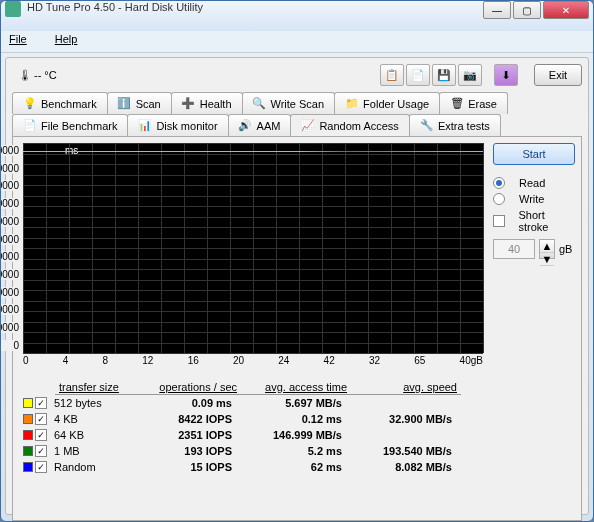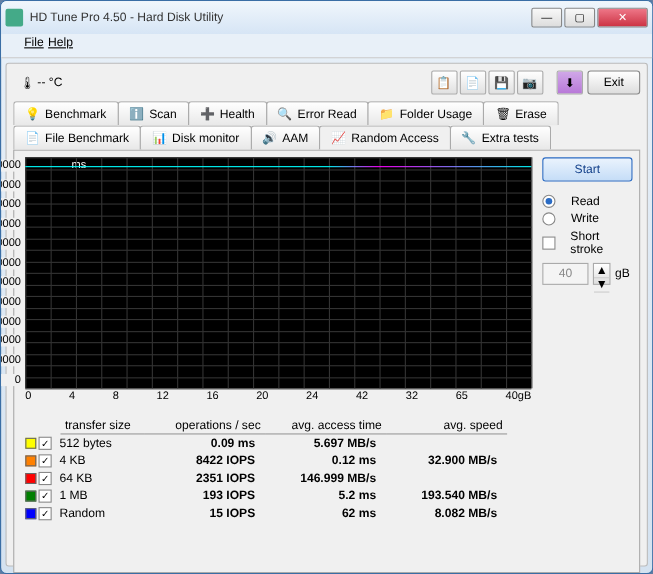--- a/index.html
+++ b/index.html
@@ -1,55 +1,55 @@
 <!DOCTYPE html>
 <html><head>
 <meta charset="utf-8">
 <style>
 *{box-sizing:border-box;margin:0;padding:0;font-family:"Segoe UI",Tahoma,sans-serif;font-size:11px}
 body{background:#6b8bb5;padding:0}
 .window{width:594px;height:522px;background:linear-gradient(#e8f0f8,#d4e2f0);border:1px solid #3a6ea5;border-radius:6px;overflow:hidden;box-shadow:0 0 8px rgba(0,0,0,.3)}
-.titlebar{height:30px;background:linear-gradient(#f0f6fc,#d6e5f5);display:flex;align-items:center;padding:0 4px}
+.titlebar{height:30px;background:linear-gradient(#f0f6fc,#d6e5f5);display:flex;align-items:flex-start;padding:0 4px}
 .titlebar .icon{width:16px;height:16px;background:#4a8;margin-right:6px;border-radius:2px}
 .titlebar .title{flex:1;color:#333}
 .winbtns{display:flex;gap:2px}
 .winbtn{width:28px;height:18px;border:1px solid #888;border-radius:2px;background:linear-gradient(#f8f8f8,#ddd);display:flex;align-items:center;justify-content:center;font-size:10px}
 .winbtn.close{background:linear-gradient(#e78,#c34);color:#fff;width:46px}
-.menubar{height:22px;background:#e8f0f8;padding:2px 21px;display:flex;gap:4px;border-bottom:1px solid #ccc}
+.menubar{height:22px;background:#e8f0f8;padding:2px 8px;display:flex;gap:28px;border-bottom:1px solid #ccc}
 .menubar span{text-decoration:underline;cursor:default}
 .content{background:#f0f0f0;margin:4px;border:1px solid #bbb;border-radius:3px;padding:6px;height:458px}
 .toprow{display:flex;align-items:center;gap:4px;margin-bottom:6px}
 .devsel{flex:0 0 210px;height:22px;border:1px solid #7a9;background:#fff;padding:2px 4px;display:flex;align-items:center}
 .devsel .dd{margin-left:auto;width:16px;height:16px;background:linear-gradient(#eef,#ccd);border:1px solid #99a;display:flex;align-items:center;justify-content:center}
 .temp{margin-left:6px;display:flex;align-items:center;gap:2px}
 .iconbtns{margin-left:auto;display:flex;gap:2px}
 .ibtn{width:24px;height:22px;border:1px solid #aaa;background:linear-gradient(#fff,#e0e0e0);border-radius:2px;display:flex;align-items:center;justify-content:center}
 .ibtn.purple{background:linear-gradient(#d0a8e8,#b878d8)}
-.exitbtn{width:48px;height:22px;border:1px solid #888;background:linear-gradient(#fff,#ddd);border-radius:3px;}
+.exitbtn{width:48px;height:22px;border:1px solid #888;background:linear-gradient(#fff,#ddd);border-radius:3px;margin-left:12px}
 .tabs{display:flex;flex-wrap:wrap}
 .tab{height:22px;padding:3px 10px;border:1px solid #aaa;background:linear-gradient(#fff,#e8e8e8);border-bottom:none;display:flex;align-items:center;gap:4px;border-radius:3px 3px 0 0;margin-right:-1px}
 .tab.active{background:#f0f0f0;z-index:2}
 .tabrow2{display:flex}
 .tabicon{width:14px;height:14px}
 .panel{border:1px solid #aaa;background:#f0f0f0;padding:6px;height:385px;display:flex;gap:10px}
 .chartcol{flex:1}
 .chart{width:460px;height:210px;background:#000;position:relative;margin-left:4px}
 .ylabels{position:absolute;left:-4px;top:0;height:100%;display:flex;flex-direction:column;justify-content:space-between;padding:2px 0}
 .ylabels span{background:#f0f0f0;padding:0 2px;font-size:10px;text-align:right;width:38px;margin-left:-36px}
 .xlabels{display:flex;justify-content:space-between;margin-top:2px;margin-left:4px;width:460px}
 .xlabels span{font-size:10px}
 .grid{position:absolute;inset:0}
 .gline{position:absolute;background:#333}
 .gline.h{left:0;right:0;height:1px}
 .gline.v{top:0;bottom:0;width:1px}
 .mslabel{position:absolute;top:2px;left:42px;color:#fff;font-size:10px}
 .topline{position:absolute;top:8px;left:0;right:0;height:1px;background:linear-gradient(90deg,#0ff,#0ff 60%,#f0f 70%,#0ff)}
 .results{margin-top:14px;margin-left:4px}
 .reshead{display:flex;text-align:right;font-size:10px}
-.reshead span{border-bottom:1px solid #999;padding:1px 4px;}
+.reshead span{border-bottom:1px solid #999;padding:1px 4px;text-decoration:underline}
 .resrow{display:flex;align-items:center;height:16px}
 .resrow .sq{width:10px;height:10px;border:1px solid #666;margin-right:2px}
 .resrow .cb{width:12px;height:12px;border:1px solid #888;background:#fff;margin-right:3px;display:flex;align-items:center;justify-content:center;font-size:9px}
 .resrow span{text-align:right;padding:0 4px}
 .c1{width:76px;text-align:left!important}
 .c2{width:110px}
 .c3{width:110px}
 .c4{width:110px}
 .rightcol{width:86px}
 .startbtn{width:82px;height:22px;border:1px solid #2a6bc4;background:linear-gradient(#eaf3fd,#c5ddf7);border-radius:3px;color:#15428b;margin-bottom:12px}
@@ -103,21 +103,21 @@
       <div class="tab">
           <span class="tabicon">ℹ️</span>
           <span>Scan</span>
         </div>
       <div class="tab">
           <span class="tabicon">➕</span>
           <span>Health</span>
         </div>
       <div class="tab">
           <span class="tabicon">🔍</span>
-          <span>Error Read</span>
+          <span>Write Scan</span>
         </div>
       <div class="tab">
           <span class="tabicon">📁</span>
           <span>Folder Usage</span>
         </div>
       <div class="tab">
           <span class="tabicon">🗑</span>
           <span>Erase</span>
         </div>
     </div>

